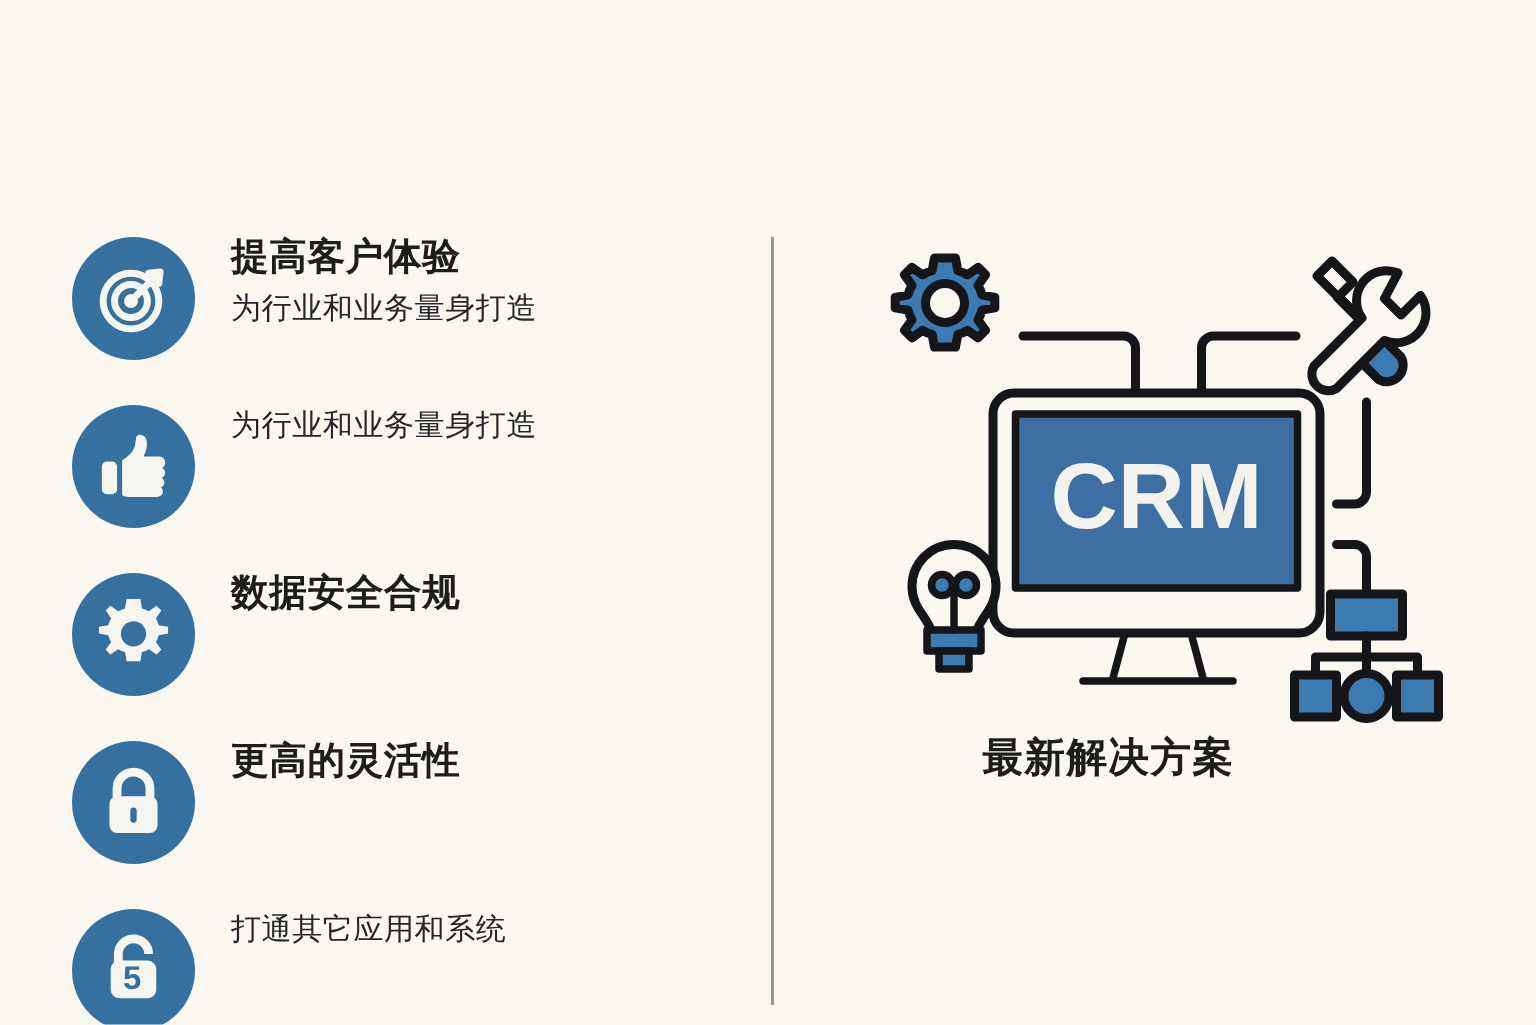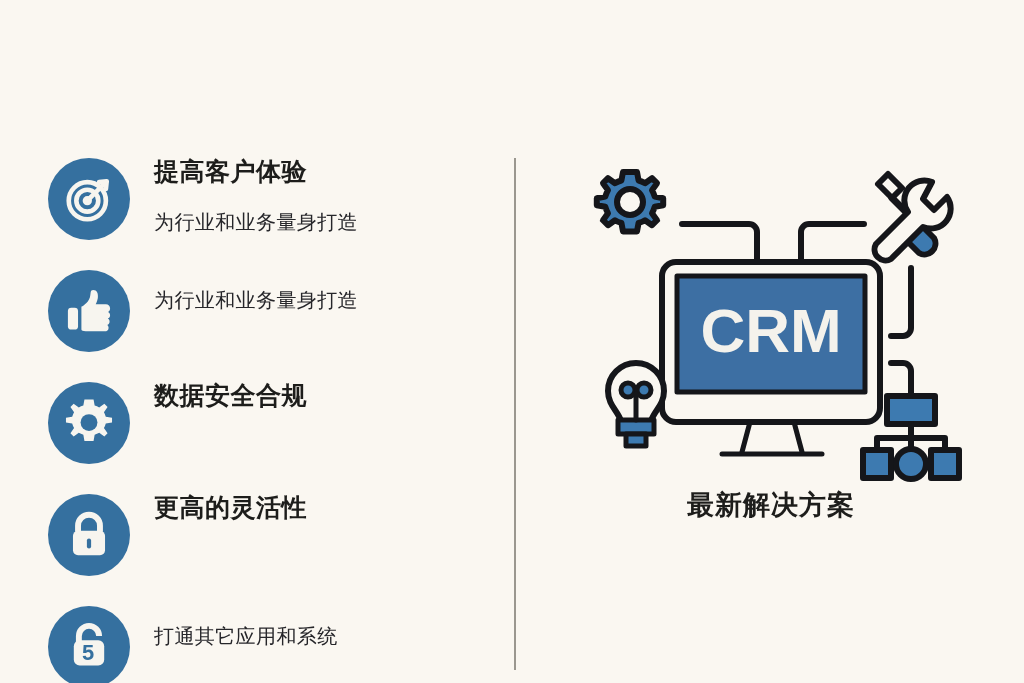--- a/index.html
+++ b/index.html
@@ -89,39 +89,39 @@
     color: #1d1d1b;
     letter-spacing: 0.5px;
     white-space: nowrap;
   }
   .reason-desc {
     font-size: 20px;
     line-height: 30px;
     color: #26262a;
     letter-spacing: 0.4px;
     white-space: nowrap;
-    margin-top: 19px;
+    margin-top: 3px;
   }
 
   
   .illustration {
     position: absolute;
     left: 564px;
     top: 158px;
     width: 462px;
     height: 340px;
   }
   .illustration svg {
     width: 462px;
     height: 340px;
     display: block;
   }
   .illus-caption {
     position: absolute;
-    left: 540px;
+    left: 508px;
     top: 487px;
     width: 462px;
     text-align: center;
     font-size: 27px;
     font-weight: bold;
     letter-spacing: 1px;
     color: #1d1d1b;
   }
 </style>
 </head>

